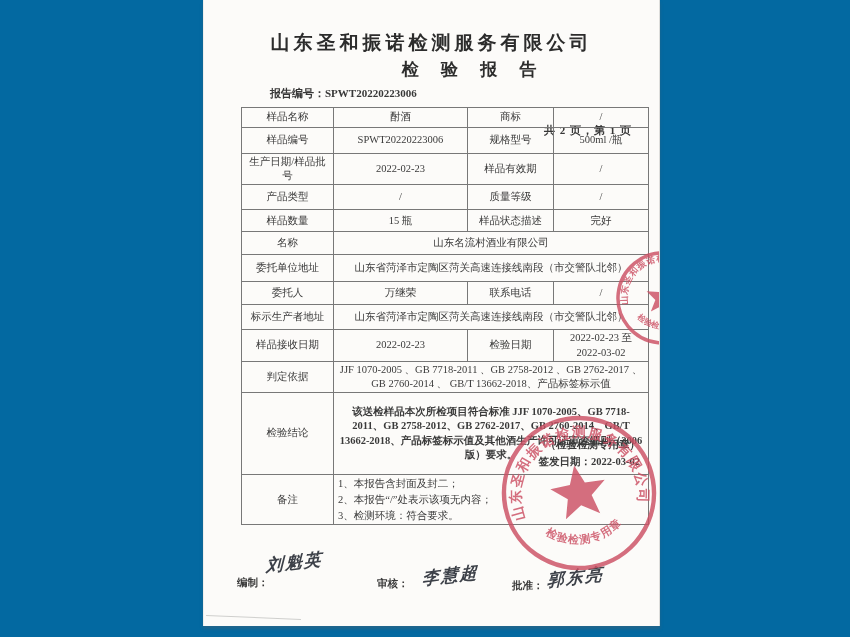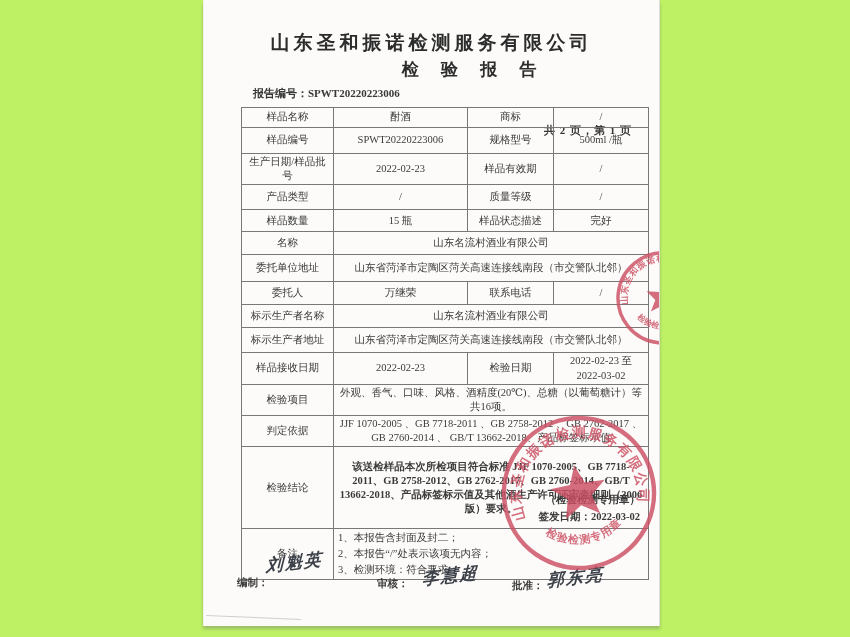--- a/index.html
+++ b/index.html
@@ -3,42 +3,42 @@
 <meta charset="utf-8">
 <style>
   html,body{margin:0;padding:0;}
   body{
     width:850px;height:637px;
     background:#f0f1f0;
     font-family:"Liberation Serif","DejaVu Serif",serif;
     color:#3d3d3d;
     overflow:hidden;
   }
-  .stage{position:relative;width:850px;height:637px;background:#bef264;}
+  .stage{position:relative;width:850px;height:637px;background:#0369a1;}
   .page{
     position:absolute;left:203px;top:0;width:455px;height:626px;
     background:#fcfbf9;
     border-right:1px solid #dddddb;
     border-left:1px solid #eeeeec;
     box-shadow:0 3px 3px rgba(90,95,100,0.35);
     overflow:hidden;
   }
   .company-title{
     position:absolute;top:30px;left:0;width:100%;
     text-align:center;font-size:19px;font-weight:bold;color:#2c2c2c;
     letter-spacing:4px;
   }
   .report-title{
     position:absolute;top:58px;left:0;width:100%;
     text-align:center;font-size:17px;font-weight:bold;color:#2c2c2c;
     letter-spacing:9px;
     padding-left:42px;
   }
   .report-no{
-    position:absolute;top:86px;left:49px;
+    position:absolute;top:86px;left:66px;
     font-size:11px;font-weight:bold;color:#383838;
   }
   .pagination{
     position:absolute;top:87px;left:340px;
     font-size:11px;font-weight:bold;color:#383838;letter-spacing:1px;margin-top:36px;
   }
   table.report{
     position:absolute;left:37px;top:107px;
     width:407px;border-collapse:collapse;table-layout:fixed;
   }
@@ -125,37 +125,29 @@
         <tr style="height:27px">
           <td class="lbl">委托单位地址</td>
           <td colspan="3">山东省菏泽市定陶区菏关高速连接线南段（市交警队北邻）</td>
         </tr>
         <tr style="height:23px">
           <td class="lbl">委托人</td>
           <td>万继荣</td>
           <td class="lbl">联系电话</td>
           <td>/</td>
         </tr>
-        <tr style="height:23px">
-          <td class="lbl">标示生产者名称</td>
-          <td colspan="3">山东名流村酒业有限公司</td>
-        </tr>
         <tr style="height:25px">
           <td class="lbl">标示生产者地址</td>
           <td colspan="3">山东省菏泽市定陶区菏关高速连接线南段（市交警队北邻）</td>
         </tr>
         <tr style="height:25px">
           <td class="lbl">样品接收日期</td>
           <td>2022-02-23</td>
           <td class="lbl">检验日期</td>
           <td>2022-02-23 至 2022-03-02</td>
-        </tr>
-        <tr style="height:30px">
-          <td class="lbl">检验项目</td>
-          <td colspan="3" class="left">外观、香气、口味、风格、酒精度(20℃)、总糖（以葡萄糖计）等共16项。</td>
         </tr>
         <tr style="height:30px">
           <td class="lbl">判定依据</td>
           <td colspan="3" class="left">JJF 1070-2005 、GB 7718-2011 、GB 2758-2012 、GB 2762-2017 、GB 2760-2014 、 GB/T 13662-2018、产品标签标示值</td>
         </tr>
         <tr style="height:82px">
           <td class="lbl">检验结论</td>
           <td colspan="3" class="concl">
             <div>该送检样品本次所检项目符合标准 JJF 1070-2005、GB 7718-2011、GB 2758-2012、GB 2762-2017、GB 2760-2014、GB/T 13662-2018、产品标签标示值及其他酒生产许可证审查细则（2006版）要求。</div>
             <div class="stamp-note">

